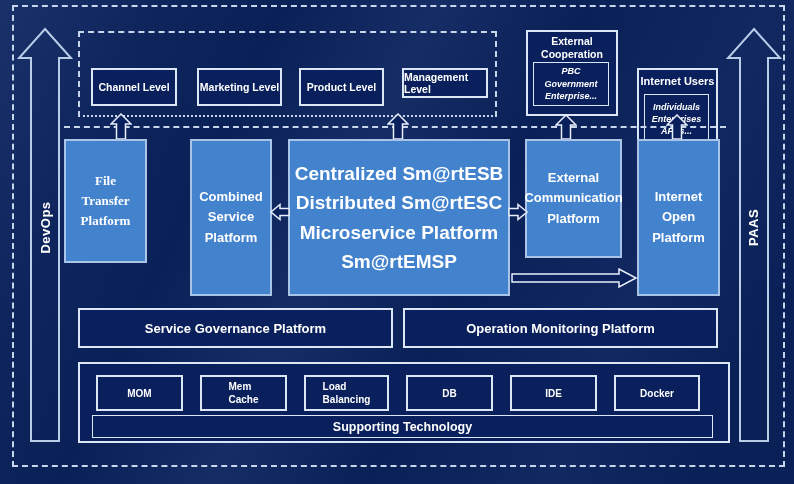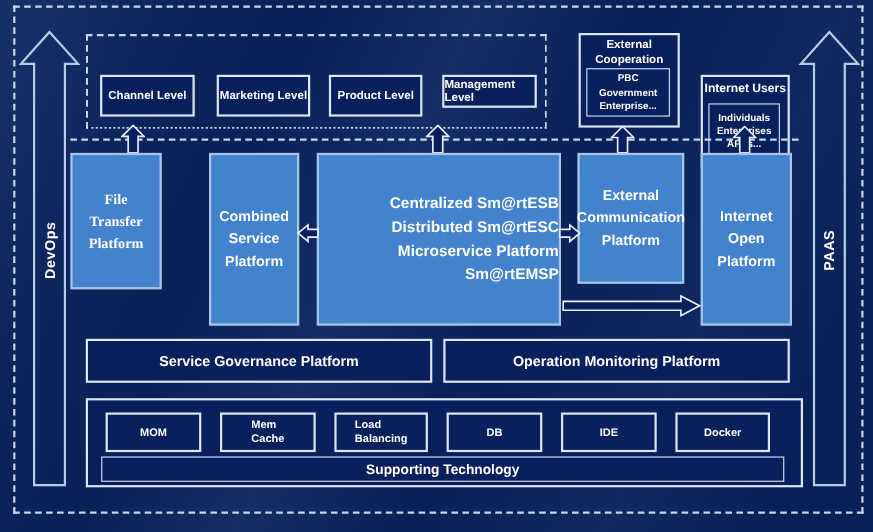--- a/index.html
+++ b/index.html
@@ -7,21 +7,21 @@
     position:relative;width:794px;height:484px;overflow:hidden;
     background-color:#0a2158;
     background-image:linear-gradient(115deg,
       rgba(130,170,225,0.12) 0%, rgba(130,170,225,0.03) 16%,
       rgba(10,33,88,0) 28%, rgba(130,170,225,0.09) 43%,
       rgba(10,33,88,0) 58%, rgba(130,170,225,0.06) 76%, rgba(10,33,88,0) 90%);
     font-family:"Liberation Sans", sans-serif;color:#fff;
   }
   .abs{position:absolute;box-sizing:border-box;}
   .dashed-border{border:2px dashed #c8d6ec;}
-  .flexc{display:flex;align-items:center;justify-content:center;text-align:center;}
+  .flexc{display:flex;align-items:center;justify-content:center;text-align:center;font-style:italic;}
   .pre{white-space:pre-line;}
   
   .dark-box{background:#09205c;border:2px solid #dce7f6;color:#fff;
             display:flex;align-items:center;justify-content:center;
             font-weight:bold;}
   
   .lt-box{background:#4382cd;border:2px solid #a9c4e6;color:#fff;
           display:flex;align-items:center;justify-content:center;
           text-align:center;font-weight:600;white-space:pre-line;line-height:1.55;}
   .rail-label{display:flex;align-items:center;justify-content:center;}
@@ -85,21 +85,21 @@
   <svg class="abs" style="left:666px;top:114px;" width="22" height="26" viewBox="0 0 22 26">
     <polygon points="11,1 21,11 15.5,11 15.5,25 6.5,25 6.5,11 1,11" fill="#09205c" stroke="#e8eefb" stroke-width="1.5"></polygon>
   </svg>
 
   <div class="abs lt-box" style="left:64px;top:139px;width:83px;height:124px;font-size:13px;font-family:Liberation Serif, serif;">File
 Transfer
 Platform</div>
   <div class="abs lt-box" style="left:190px;top:139px;width:82px;height:157px;font-size:13px;">Combined
 Service
 Platform</div>
-  <div class="abs lt-box" style="left:288px;top:139px;width:222px;height:157px;font-size:14px;text-align:right;">Centralized Sm@rtESB
+  <div class="abs lt-box" style="left:288px;top:139px;width:222px;height:157px;font-size:19px;">Centralized Sm@rtESB
 Distributed Sm@rtESC
 Microservice Platform Sm@rtEMSP</div>
   <div class="abs lt-box" style="left:525px;top:139px;width:97px;height:119px;font-size:13px;">External
 Communication
 Platform</div>
   <div class="abs lt-box" style="left:637px;top:139px;width:83px;height:157px;font-size:13px;">Internet
 Open
 Platform</div>
 
   <svg class="abs" style="left:270px;top:203px;" width="20" height="18" viewBox="0 0 20 18">

